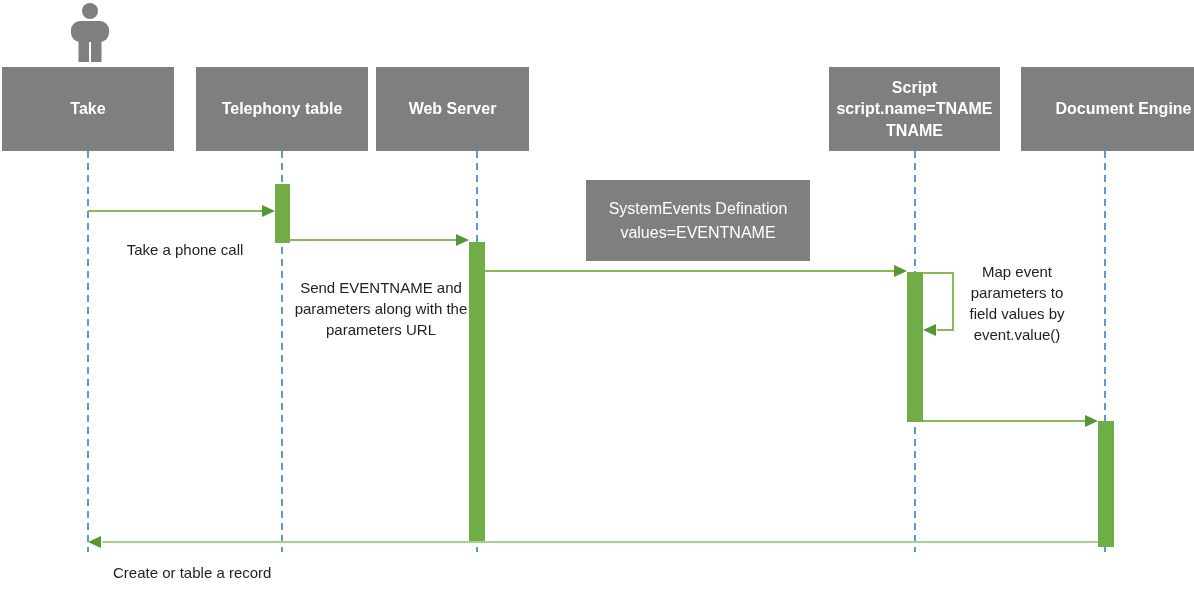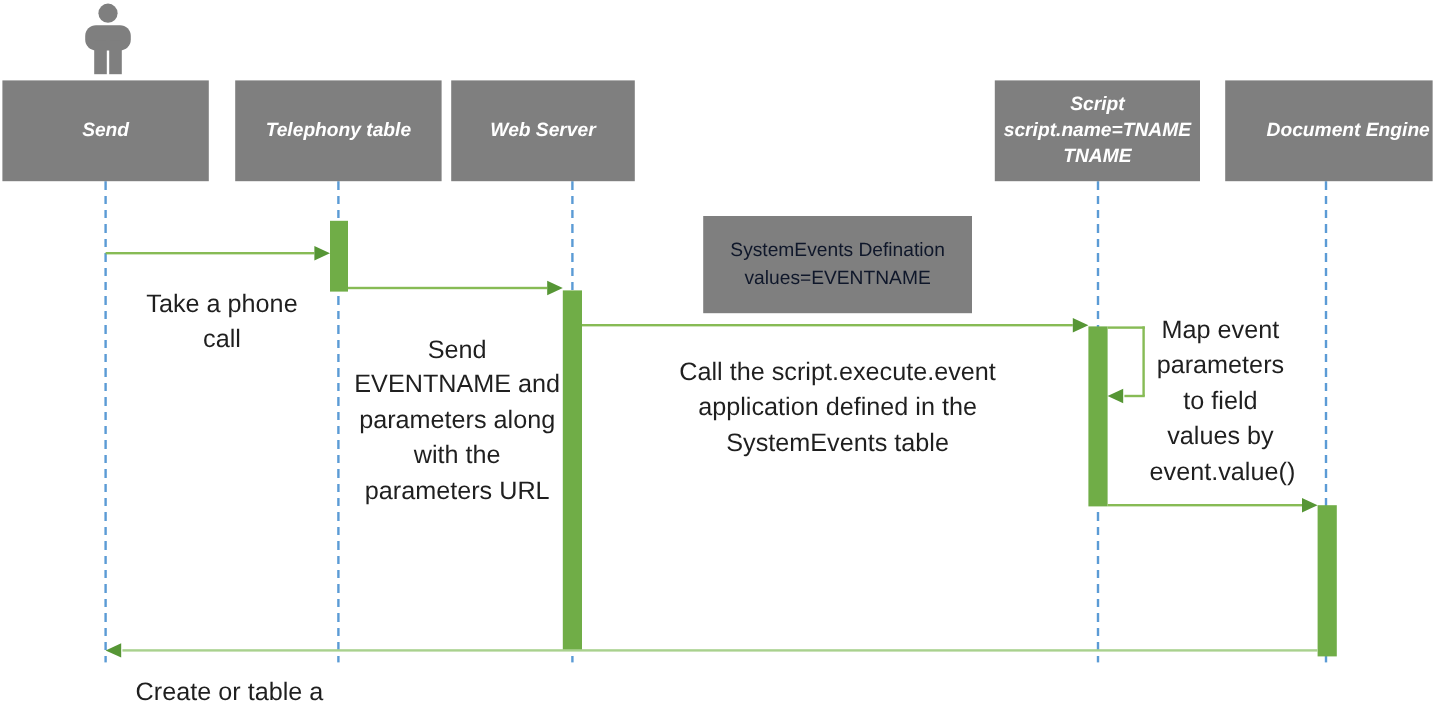--- a/index.html
+++ b/index.html
@@ -3,47 +3,47 @@
 <meta charset="utf-8">
 <style>
   html,body{margin:0;padding:0;background:#ffffff;}
   #canvas{
     position:relative;width:1194px;height:592px;background:#ffffff;
     font-family:"Liberation Sans", sans-serif;overflow:hidden;
   }
   .actor{
     position:absolute;top:67px;height:84px;background:#7f7f7f;color:#ffffff;
     font-weight:bold;font-size:16px;display:flex;flex-direction:column;
-    align-items:center;justify-content:center;text-align:center;line-height:1.35;font-style:italic;
+    align-items:center;justify-content:center;text-align:center;line-height:1.35;
   }
   .lifeline{
     position:absolute;top:151px;height:401px;width:2px;
     background:repeating-linear-gradient(to bottom,#5b9bd5 0 7px,transparent 7px 12px);
   }
   .bar{position:absolute;background:#70ad47;}
   .msg-line{position:absolute;height:2px;background:#87bb55;}
   .msg-line.return{background:#a9d18e;}
   .head-right{
     position:absolute;width:0;height:0;
     border-top:6px solid transparent;border-bottom:6px solid transparent;
     border-left:13px solid #569635;
   }
   .head-left{
     position:absolute;width:0;height:0;
     border-top:6px solid transparent;border-bottom:6px solid transparent;
     border-right:13px solid #569635;
   }
   .vseg{position:absolute;width:2px;background:#87bb55;}
   .label{
-    position:absolute;color:#1f1f1f;font-size:21px;line-height:1.4;
+    position:absolute;color:#1f1f1f;font-size:15px;line-height:1.4;
     text-align:center;
   }
   .note{
     position:absolute;left:586px;top:180px;width:224px;height:81px;
-    background:#7f7f7f;color:#0f172a;font-size:16px;line-height:1.5;
+    background:#7f7f7f;color:#ffffff;font-size:16px;line-height:1.5;
     display:flex;flex-direction:column;align-items:center;justify-content:center;
     text-align:center;
   }
   .person{position:absolute;left:67px;top:2px;}
 </style>
 </head>
 <body>
 
 <div id="canvas">
 
@@ -54,21 +54,21 @@
     <rect x="24" y="32" width="10.5" height="28" fill="#7f7f7f"></rect>
   </svg>
 
   <div class="lifeline" style="left:87px"></div>
   <div class="lifeline" style="left:281px"></div>
   <div class="lifeline" style="left:476px"></div>
   <div class="lifeline" style="left:914px"></div>
   <div class="lifeline" style="left:1104px"></div>
 
   <div class="actor" style="left:2px;width:172px">
-    <span>Send</span>
+    <span>Take</span>
   </div>
   <div class="actor" style="left:196px;width:172px">
     <span>Telephony table</span>
   </div>
   <div class="actor" style="left:376px;width:153px">
     <span>Web Server</span>
   </div>
   <div class="actor" style="left:829px;width:171px">
     <span>Script</span>
     <span>script.name=TNAME</span>
@@ -91,21 +91,20 @@
   <div class="msg-line" style="left:88px;top:210px;width:174px"></div>
   <div class="head-right" style="left:262px;top:205px"></div>
   <div class="label" style="left:110px;top:239px;width:150px">Take a phone call</div>
 
   <div class="msg-line" style="left:290px;top:239px;width:166px"></div>
   <div class="head-right" style="left:456px;top:234px"></div>
   <div class="label" style="left:293px;top:277px;width:176px">Send EVENTNAME and parameters along with the parameters URL</div>
 
   <div class="msg-line" style="left:485px;top:270px;width:409px"></div>
   <div class="head-right" style="left:894px;top:265px"></div>
-  <div class="label" style="left:553px;top:296px;width:290px">Call the script.execute.event application defined in the SystemEvents table</div>
 
   <div class="msg-line" style="left:923px;top:272px;width:31px"></div>
   <div class="vseg" style="left:952px;top:272px;height:58px"></div>
   <div class="msg-line" style="left:937px;top:329px;width:17px"></div>
   <div class="head-left" style="left:923px;top:324px"></div>
   <div class="label" style="left:958px;top:261px;width:118px">Map event parameters to field values by event.value()</div>
 
   <div class="msg-line" style="left:923px;top:420px;width:162px"></div>
   <div class="head-right" style="left:1085px;top:415px"></div>
 

